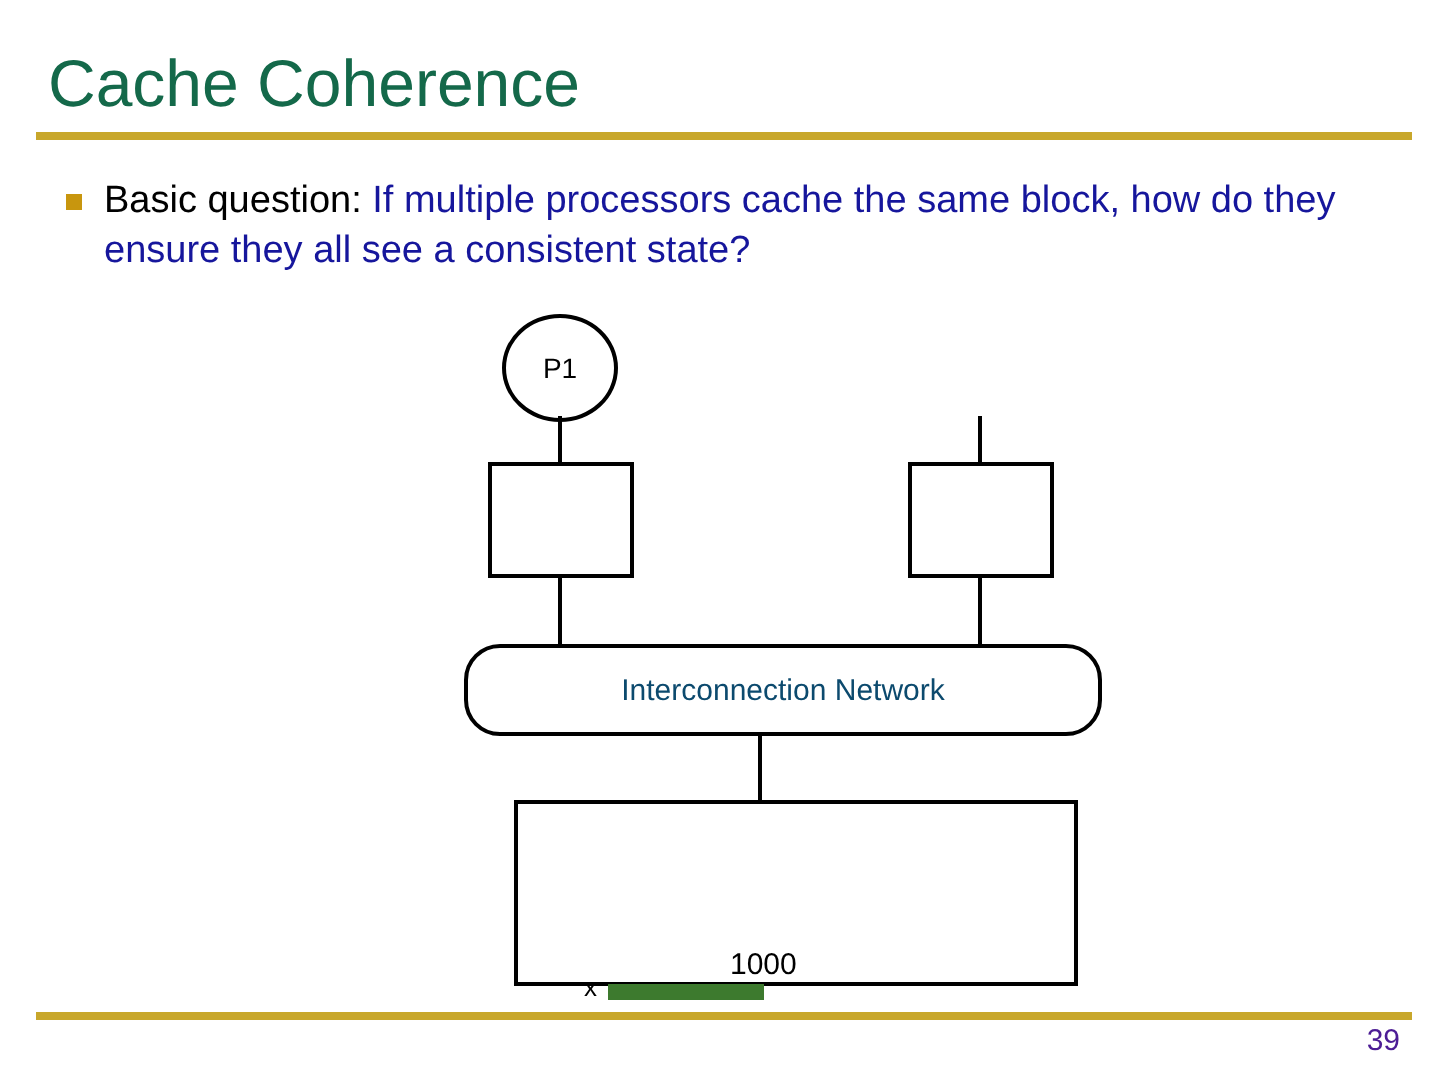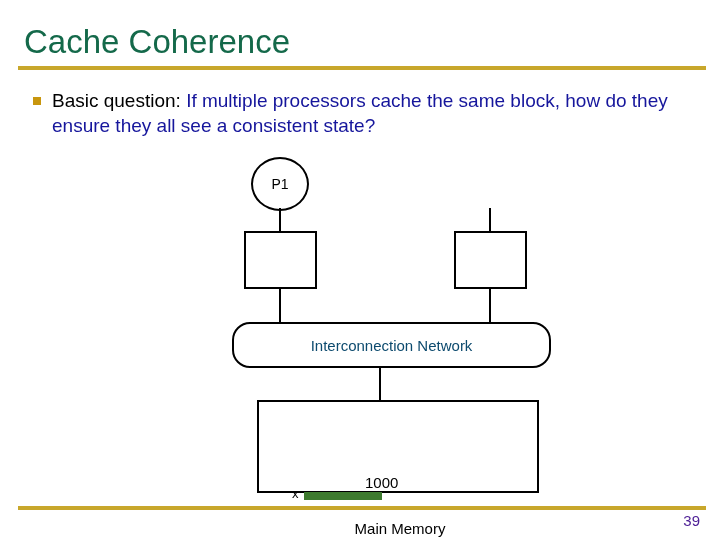--- a/index.html
+++ b/index.html
@@ -235,21 +235,20 @@
     <div class="network-box">
       <span>Interconnection Network</span>
     </div>
 
     <div class="connector conn-net-mem"></div>
 
     <div class="memory-box">
       <span class="mem-var-label">x</span>
       <span class="mem-value">1000</span>
       <span class="mem-bar"></span>
-      <span class="mem-caption">Main Memory</span>
     </div>
 
   </div>
 
   <div class="footer-rule"></div>
   <div class="page-number">39</div>
 
 </div>
 
 </body></html>

